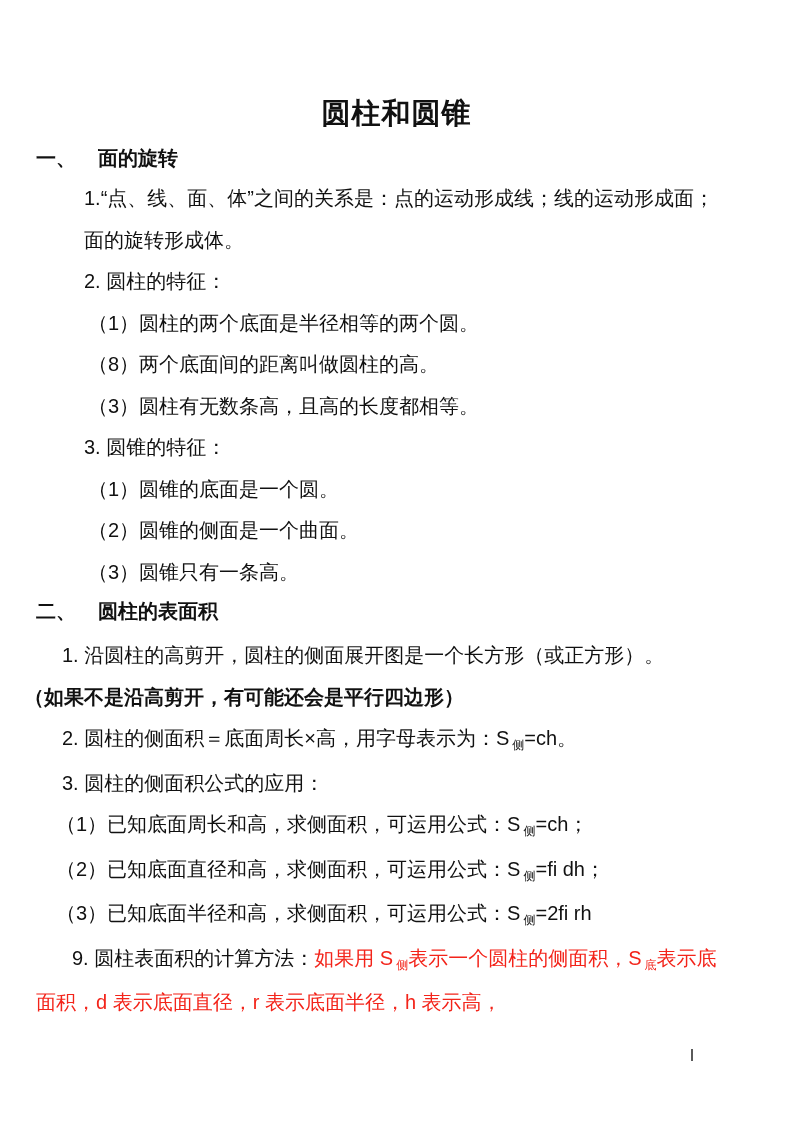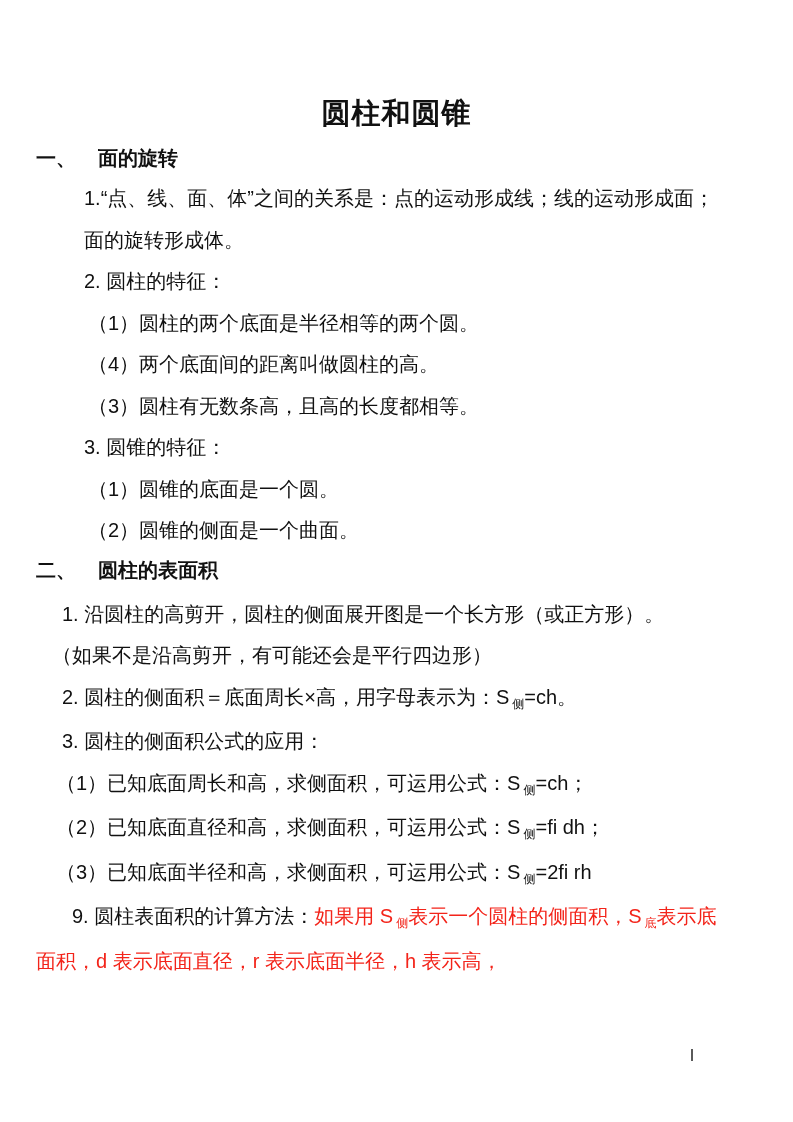--- a/index.html
+++ b/index.html
@@ -44,21 +44,21 @@
     margin: 0;
     font-size: 20px;
     line-height: 41.5px;
     white-space: nowrap;
   }
   
   .i84 { padding-left: 84px; }
   .i88 { padding-left: 88px; }
   .i62 { padding-left: 62px; }
   .i56 { padding-left: 56px; }
-  .i44 { padding-left: 52px; }
+  .i44 { padding-left: 24px; font-weight: bold; }
   .i72 { padding-left: 72px; }
   .i36 { padding-left: 36px; }
   .sb {
     font-size: 12px;
     margin-left: 3px;
     position: relative;
     top: 4px;
   }
   .red { color: var(--red); }
   .cursor-mark {
@@ -78,25 +78,26 @@
   <h1 class="title">圆柱和圆锥</h1>
 
   <div class="h2">
     <span>一、</span><span class="h2-label">面的旋转</span>
   </div>
 
   <p class="ln i84">1.“点、线、面、体”之间的关系是：点的运动形成线；线的运动形成面；</p>
   <p class="ln i84">面的旋转形成体。</p>
   <p class="ln i84">2. 圆柱的特征：</p>
   <p class="ln i88">（1）圆柱的两个底面是半径相等的两个圆。</p>
-  <p class="ln i88">（4）两个底面间的距离叫做圆柱的高。</p>
+  <p class="ln i88">（8）两个底面间的距离叫做圆柱的高。</p>
   <p class="ln i88">（3）圆柱有无数条高，且高的长度都相等。</p>
   <p class="ln i84">3. 圆锥的特征：</p>
   <p class="ln i88">（1）圆锥的底面是一个圆。</p>
   <p class="ln i88">（2）圆锥的侧面是一个曲面。</p>
+  <p class="ln i88">（3）圆锥只有一条高。</p>
 
   <div class="h2 second">
     <span>二、</span><span class="h2-label">圆柱的表面积</span>
   </div>
 
   <p class="ln i62">1. 沿圆柱的高剪开，圆柱的侧面展开图是一个长方形（或正方形）。</p>
   <p class="ln i44">（如果不是沿高剪开，有可能还会是平行四边形）</p>
 
   <p class="ln i62"><span>2. 圆柱的侧面积＝底面周长×高，用字母表示为：S</span><span class="sb">侧</span><span>=ch。</span></p>
 

